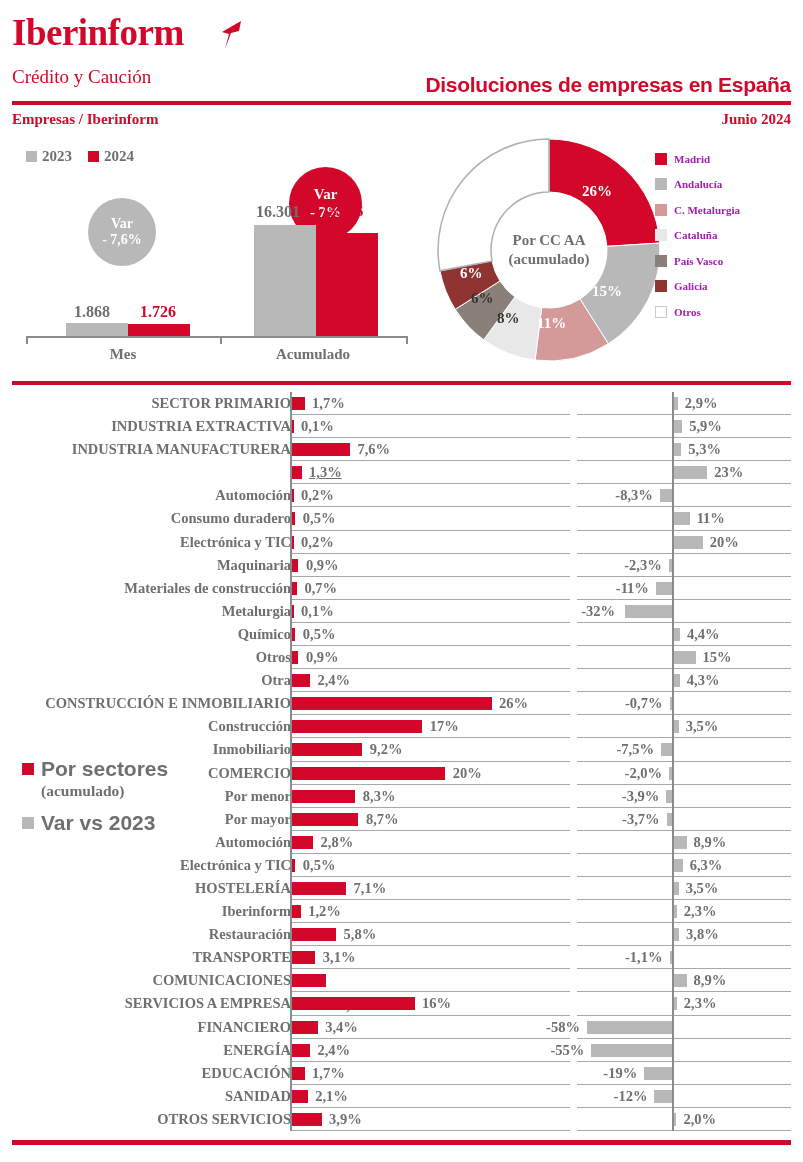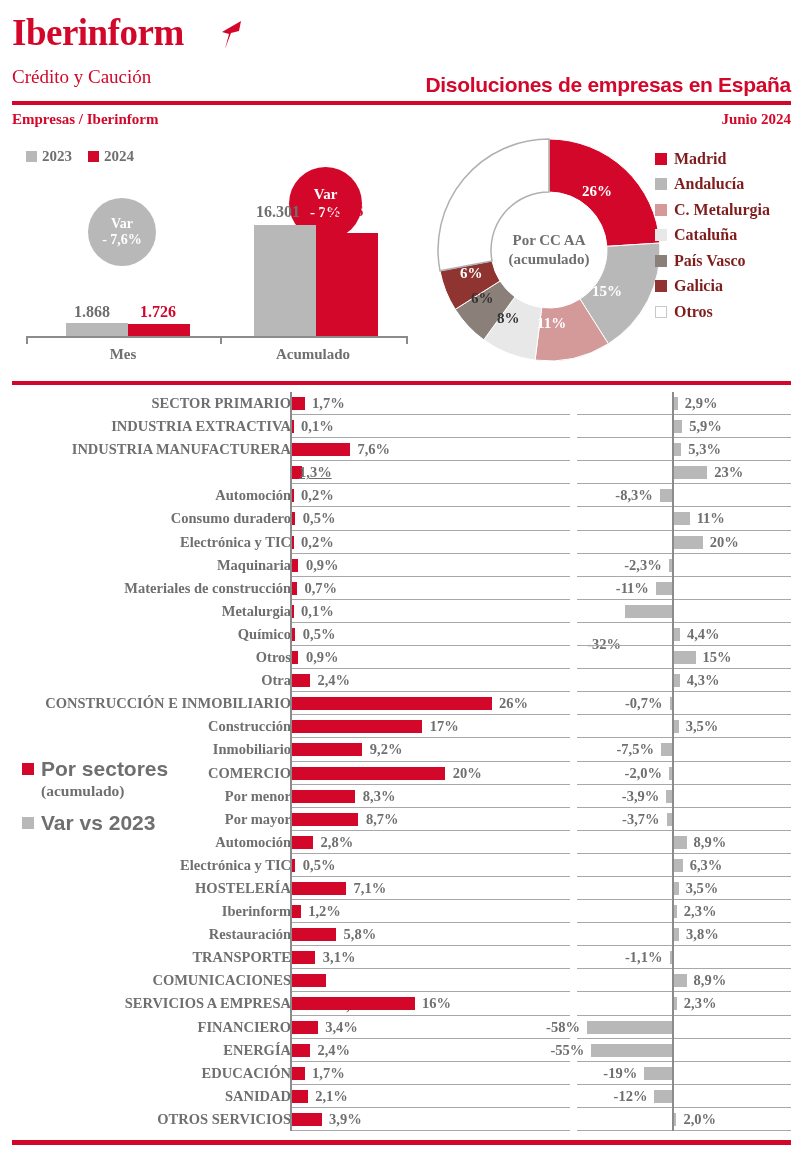--- a/index.html
+++ b/index.html
@@ -83,21 +83,21 @@
     font-family: "Liberation Serif", serif; font-weight: bold;
     font-size: 15px; color: #6f6f6f; line-height: 1.25;
   }
   .slice-lbl {
     position: absolute; font-family: "Liberation Serif", serif; font-weight: bold;
     font-size: 15px;
   }
   .donut-legend { position: absolute; left: 655px; top: 146px; width: 148px; }
   .dl-row { display: flex; align-items: center; gap: 7px; height: 25.5px; }
   .dl-sw { width: 12px; height: 12px; flex: 0 0 12px; }
-  .dl-tx { font-family: "Liberation Serif", serif; font-weight: bold; font-size: 16px; color: #7f1d1d; white-space: nowrap; }
+  .dl-tx { font-family: "Liberation Serif", serif; font-weight: bold; font-size: 11px; color: #a21caf; white-space: nowrap; }
 
   
   .mid-rule { position: absolute; left: 12px; top: 381px; width: 779px; height: 4px; background: #d3072a; }
   .bottom-rule { position: absolute; left: 12px; top: 1140px; width: 779px; height: 5px; background: #d3072a; }
 
   
   .table { position: absolute; left: 0; top: 392px; width: 803px; }
   .trow { position: relative; height: 23.1px; }
   .t-name {
     position: absolute; right: 512px; top: 1px; width: 290px; text-align: right;
@@ -303,21 +303,21 @@
           <div class="axis"></div>
           <div class="greybar" style="left: 96.5px; width: 7.77333px;"></div>
           <div class="greyval" style="left: 111.273px;">5,3%</div>
         </div>
       </div>
       <div class="trow">
         <div class="lpanel">
           <div class="gridline"></div>
           <div class="axis"></div>
           <div class="redbar" style="width: 10px;"></div>
-          <div class="redval" style="left: 9px; text-decoration: underline;">1,3%</div>
+          <div class="redval" style="left: 19px; text-decoration: underline;">1,3%</div>
         </div>
         <div class="rpanel">
           <div class="gridline"></div>
           <div class="axis"></div>
           <div class="greybar" style="left: 96.5px; width: 33.7333px;"></div>
           <div class="greyval" style="left: 137.233px;">23%</div>
         </div>
       </div>
       <div class="trow">
         <div class="t-name">Automoción</div>
@@ -399,21 +399,21 @@
         <div class="lpanel">
           <div class="gridline"></div>
           <div class="axis"></div>
           <div class="redbar" style="width: 2px;"></div>
           <div class="redval" style="left: 11px;">0,1%</div>
         </div>
         <div class="rpanel">
           <div class="gridline"></div>
           <div class="axis"></div>
           <div class="greybar" style="left: 48.0667px; width: 46.9333px;"></div>
-          <div class="greyval" style="right: 170px; margin-top: 33px;">-32%</div>
+          <div class="greyval" style="right: 176px;">-32%</div>
         </div>
       </div>
       <div class="trow">
         <div class="t-name">Químico</div>
         <div class="lpanel">
           <div class="gridline"></div>
           <div class="axis"></div>
           <div class="redbar" style="width: 3.84615px;"></div>
           <div class="redval" style="left: 12.8462px;">0,5%</div>
         </div>

